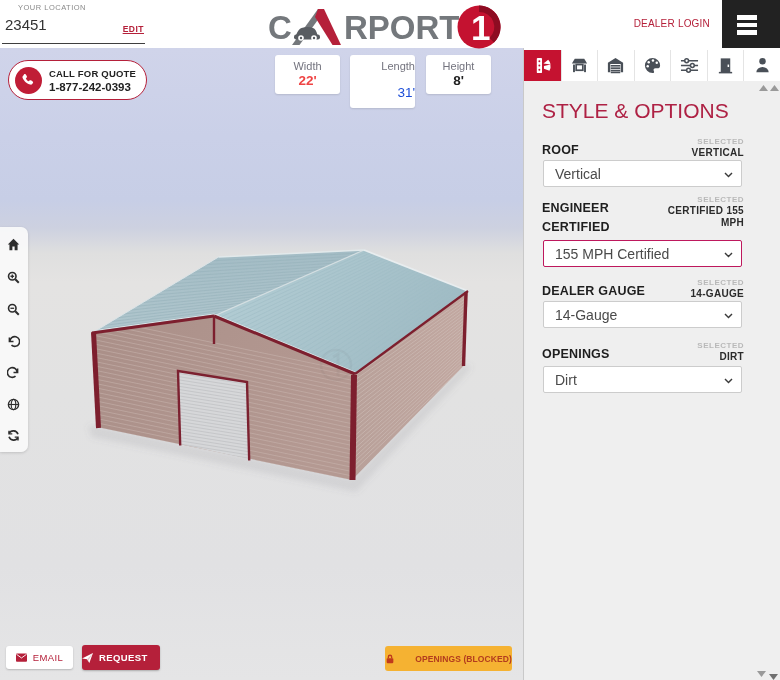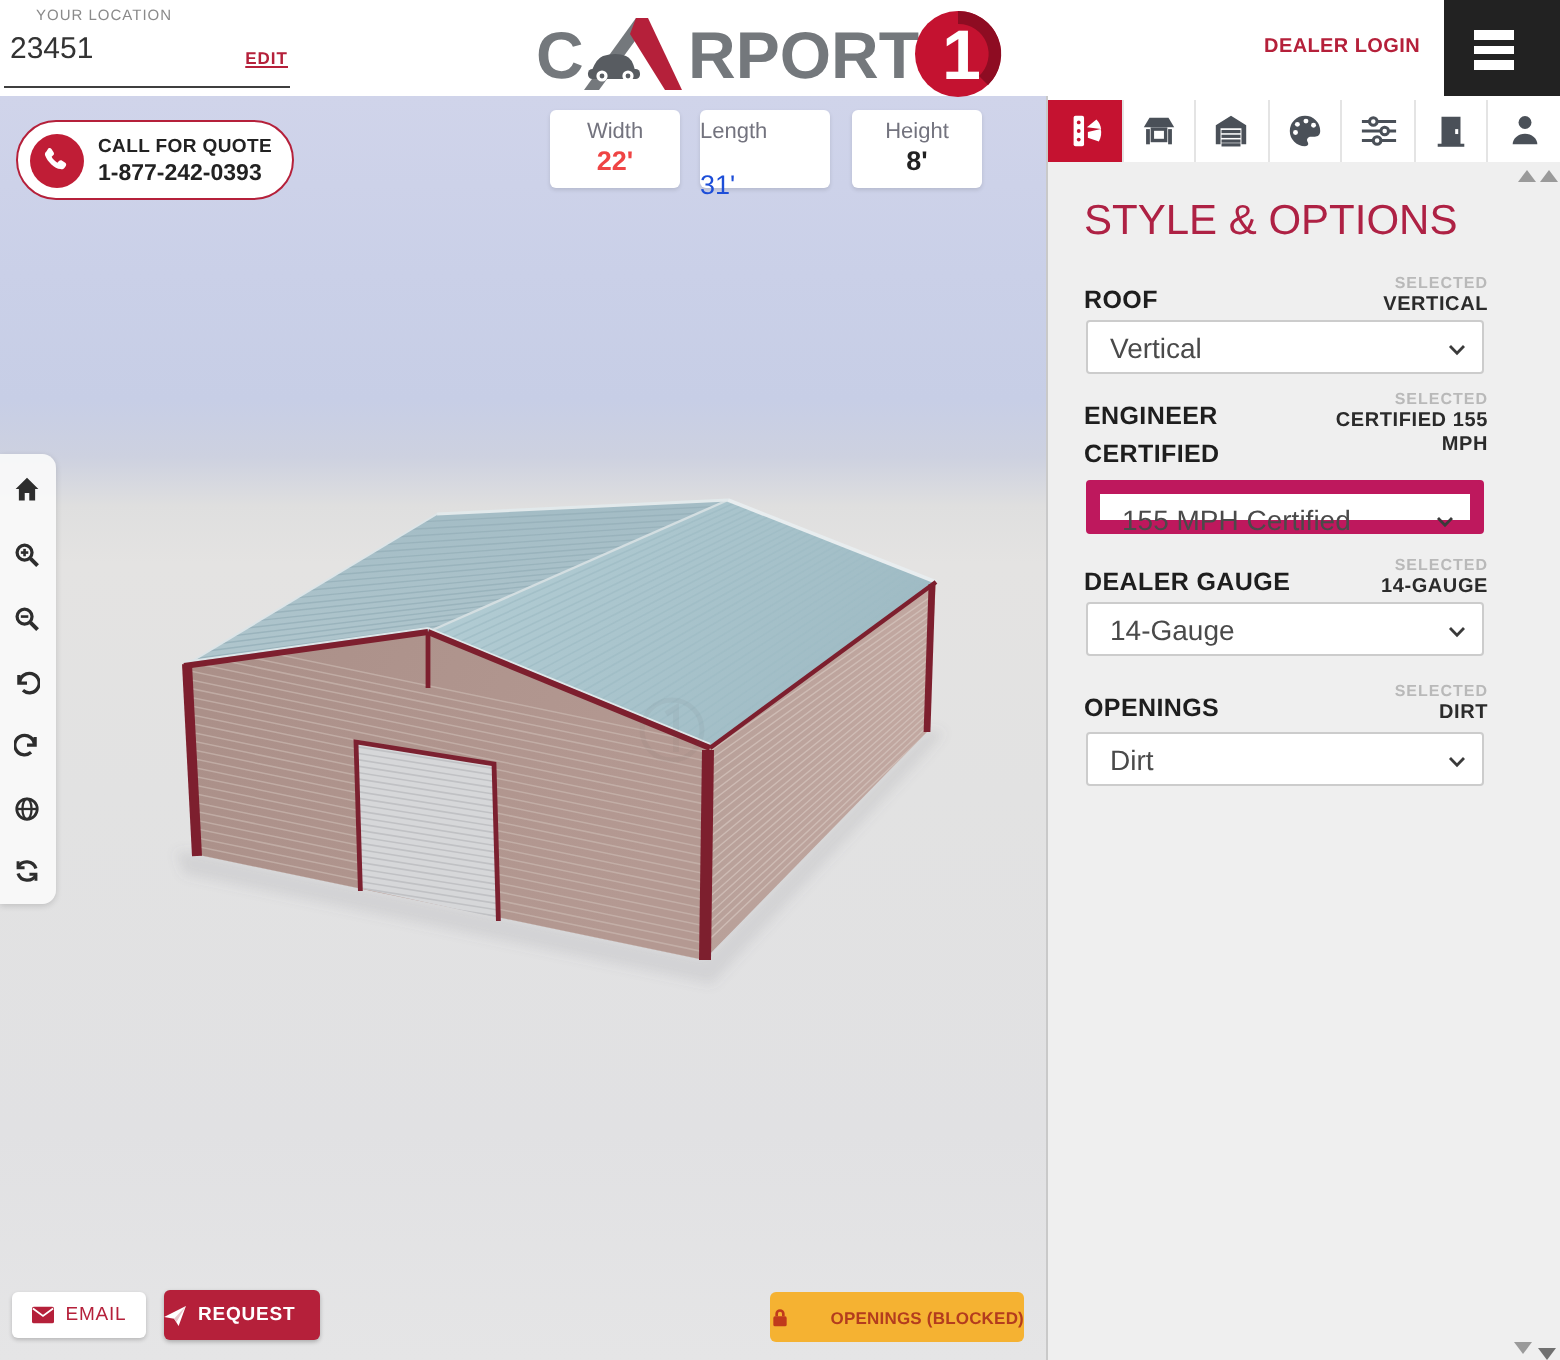--- a/index.html
+++ b/index.html
@@ -214,21 +214,21 @@
         </svg>
       </div>
   <div class="abs" style="left:40px;top:7px;font-size:9.5px;font-weight:bold;color:#222;letter-spacing:0.2px">CALL FOR QUOTE</div>
   <div class="abs" style="left:40px;top:20px;font-size:11.5px;font-weight:bold;color:#222">1-877-242-0393</div>
 </div>
 
 <div class="abs" style="left:275px;top:7px;width:65px;height:39px;background:#fff;border-radius:3px;box-shadow:0 1px 2px rgba(0,0,0,0.12);text-align:center">
   <div style="margin-top:5px;font-size:11px;color:#73737e">Width</div>
       <div style="font-size:13.5px;font-weight:bold;color:#ef4444;margin-top:1px">22'</div>
     </div>
-<div class="abs" style="left:350px;top:7px;width:65px;height:39px;background:#fff;border-radius:3px;box-shadow:0 1px 2px rgba(0,0,0,0.12);text-align:left">
+<div class="abs" style="left:350px;top:7px;width:65px;height:53px;background:#fff;border-radius:3px;box-shadow:0 1px 2px rgba(0,0,0,0.12);text-align:right">
   <div style="margin-top:5px;font-size:11px;color:#73737e">Length</div>
       <div style="font-size:13.5px;font-weight:normal;color:#1d4ed8;margin-top:13px">31'</div>
     </div>
 <div class="abs" style="left:426px;top:7px;width:65px;height:39px;background:#fff;border-radius:3px;box-shadow:0 1px 2px rgba(0,0,0,0.12);text-align:center">
   <div style="margin-top:5px;font-size:11px;color:#73737e">Height</div>
       <div style="font-size:13.5px;font-weight:bold;color:#222;margin-top:1px">8'</div>
     </div>
 
 <div class="abs" style="left:0;top:179px;width:28px;height:225px;background:rgba(250,250,250,0.92);border-radius:0 7px 7px 0;box-shadow:0 1px 3px rgba(0,0,0,0.15)"></div>
 <div style="position:absolute;left:7px;top:189.5px;width:14px;height:14px;line-height:0"><svg width="13" height="13" viewBox="0 0 16 16">
@@ -304,21 +304,21 @@
 <path d="M28 31 q2.5 -6 5.5 -7 q6.5 -2 11.5 0 q3 1 4.5 7 z" fill="#585c61"></path>
 <rect x="26" y="30.5" width="26" height="5" rx="2.2" fill="#585c61"></rect>
 <circle cx="33" cy="34" r="2.8" fill="#fff"></circle>
       <circle cx="46" cy="34" r="2.8" fill="#fff"></circle>
 <circle cx="33" cy="34" r="1.2" fill="#585c61"></circle>
       <circle cx="46" cy="34" r="1.2" fill="#585c61"></circle>
 <circle cx="211" cy="23" r="21.5" fill="#c41230"></circle>
 <path d="M211 1.5 a21.5 21.5 0 0 1 15 37 l-4.5 -4.5 a15 15 0 0 0 -10.5 -26 Z" fill="#8e0c22"></path>
 <text x="203" y="35.5" fill="#fff" font-family="'Liberation Sans',sans-serif" font-weight="bold" font-size="35">1</text>
 </svg>
-  <div class="abs" style="left:600px;top:17.5px;width:110px;text-align:right;font-size:10px;font-weight:bold;color:#b5203a;letter-spacing:0.2px">DEALER LOGIN</div>
+  <div class="abs" style="left:600px;top:17.5px;width:110px;text-align:right;font-size:10px;font-weight:normal;color:#b5203a;letter-spacing:0.2px">DEALER LOGIN</div>
 </div>
 <div class="abs" style="left:722px;top:0;width:58px;height:49px;background:#222;">
   <div class="abs" style="left:15px;top:15px;width:20px;height:4.5px;background:#fff"></div>
   <div class="abs" style="left:15px;top:22.5px;width:20px;height:4.5px;background:#fff"></div>
   <div class="abs" style="left:15px;top:30px;width:20px;height:4.5px;background:#fff"></div>
 </div>
 <div class="abs" style="left:775px;top:49px;width:5px;height:4px;background:#c51230"></div>
 
 <div class="abs" style="left:523px;top:48px;width:1px;height:632px;background:#c9c9c9"></div>
 <div class="abs" style="left:524px;top:48px;width:256px;height:2px;background:#fff"></div>
@@ -392,21 +392,21 @@
 <div style="position:absolute;left:564px;top:147px;width:180px;text-align:right;color:#2b2b2b;font-size:10px;font-weight:bold;line-height:11.5px;letter-spacing:0.3px">VERTICAL</div>
 <div style="position:absolute;left:543px;top:160px;width:199px;height:27px;background:#fff;border:1px solid #ccc;border-radius:2px;">
       <div style="position:absolute;left:11px;top:5px;font-size:14px;color:#4a4a4a">Vertical</div>
       <svg width="9" height="6" viewBox="0 0 9 6" style="position:absolute;right:8px;top:11px">
       <path d="M1 1 L4.5 4.6 L8 1" fill="none" stroke="#3a3a3a" stroke-width="1.4"></path>
     </svg>
     </div>
 <div style="position:absolute;left:542px;top:199px;width:130px;font-size:12.5px;font-weight:bold;color:#1e1e1e;line-height:18.6px;letter-spacing:0.2px">ENGINEER<br>CERTIFIED</div>
 <div style="position:absolute;left:564px;top:195px;width:180px;text-align:right;color:#b9b9b9;font-size:8px;font-weight:bold;letter-spacing:0.5px">SELECTED</div>
 <div style="position:absolute;left:564px;top:205px;width:180px;text-align:right;color:#2b2b2b;font-size:10px;font-weight:bold;line-height:11.5px;letter-spacing:0.3px">CERTIFIED 155<br>MPH</div>
-<div style="position:absolute;left:543px;top:240px;width:199px;height:27px;background:#fff;border:7px solid #be185d;border-radius:2px;">
+<div style="position:absolute;left:543px;top:240px;width:199px;height:27px;background:#fff;border:1px solid #be185d;border-radius:2px;">
       <div style="position:absolute;left:11px;top:5px;font-size:14px;color:#4a4a4a">155 MPH Certified</div>
       <svg width="9" height="6" viewBox="0 0 9 6" style="position:absolute;right:8px;top:11px">
       <path d="M1 1 L4.5 4.6 L8 1" fill="none" stroke="#3a3a3a" stroke-width="1.4"></path>
     </svg>
     </div>
 <div style="position:absolute;left:542px;top:282px;width:130px;font-size:12.5px;font-weight:bold;color:#1e1e1e;line-height:18.6px;letter-spacing:0.2px">DEALER GAUGE</div>
 <div style="position:absolute;left:564px;top:278px;width:180px;text-align:right;color:#b9b9b9;font-size:8px;font-weight:bold;letter-spacing:0.5px">SELECTED</div>
 <div style="position:absolute;left:564px;top:288px;width:180px;text-align:right;color:#2b2b2b;font-size:10px;font-weight:bold;line-height:11.5px;letter-spacing:0.3px">14-GAUGE</div>
 <div style="position:absolute;left:543px;top:301px;width:199px;height:27px;background:#fff;border:1px solid #ccc;border-radius:2px;">
       <div style="position:absolute;left:11px;top:5px;font-size:14px;color:#4a4a4a">14-Gauge</div>

